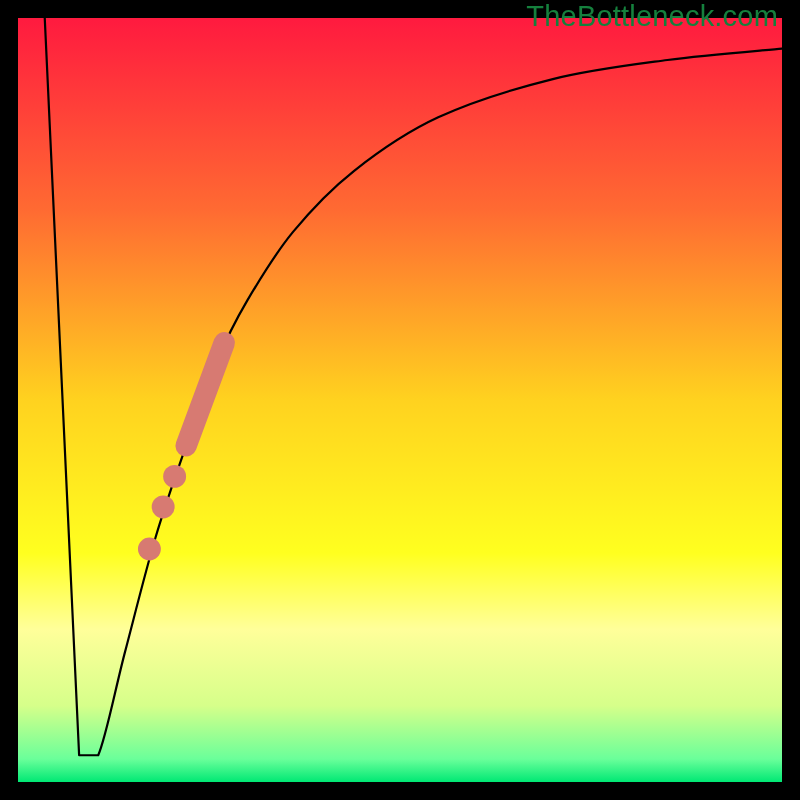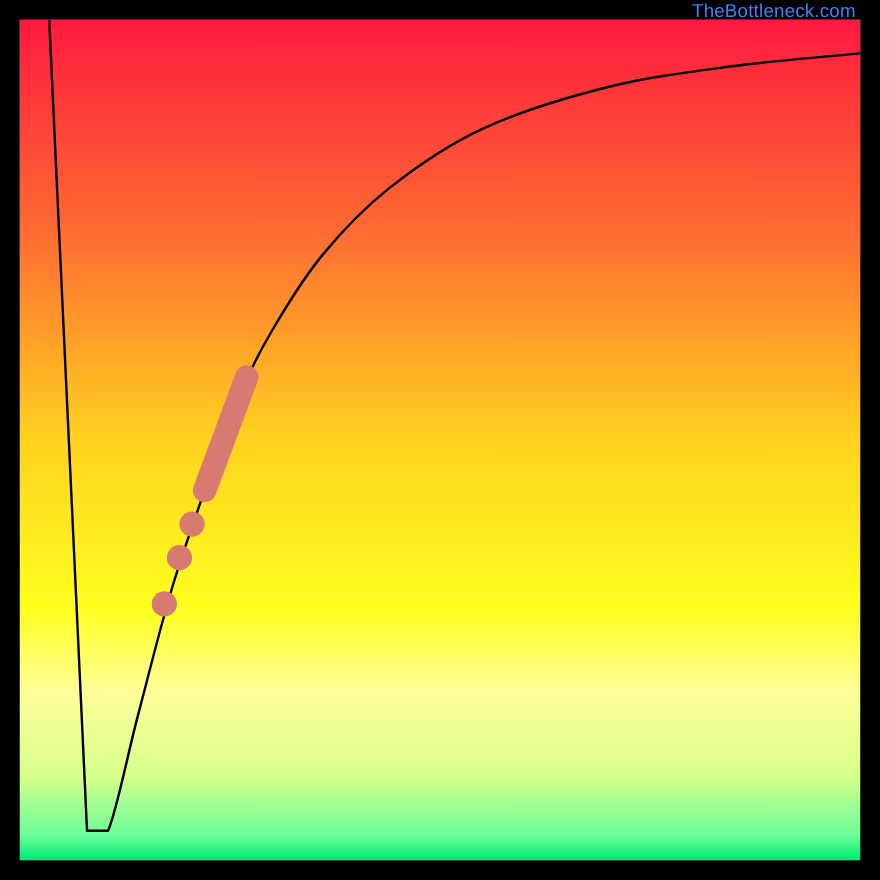--- a/index.html
+++ b/index.html
@@ -24,23 +24,23 @@
     left: 18px;
     top: 18px;
     width: 764px;
     height: 764px;
   }
   .watermark {
     position: absolute;
     top: 0;
     right: 22px;
     font-family: Arial, Helvetica, sans-serif;
-    font-size: 17px;
+    font-size: 29px;
     font-weight: 400;
-    color: #3b82f6;
+    color: #15803d;
     letter-spacing: 0.2px;
     user-select: none;
   }
   svg {
     position: absolute;
     left: 0;
     top: 0;
   }
 </style>
 </head>

